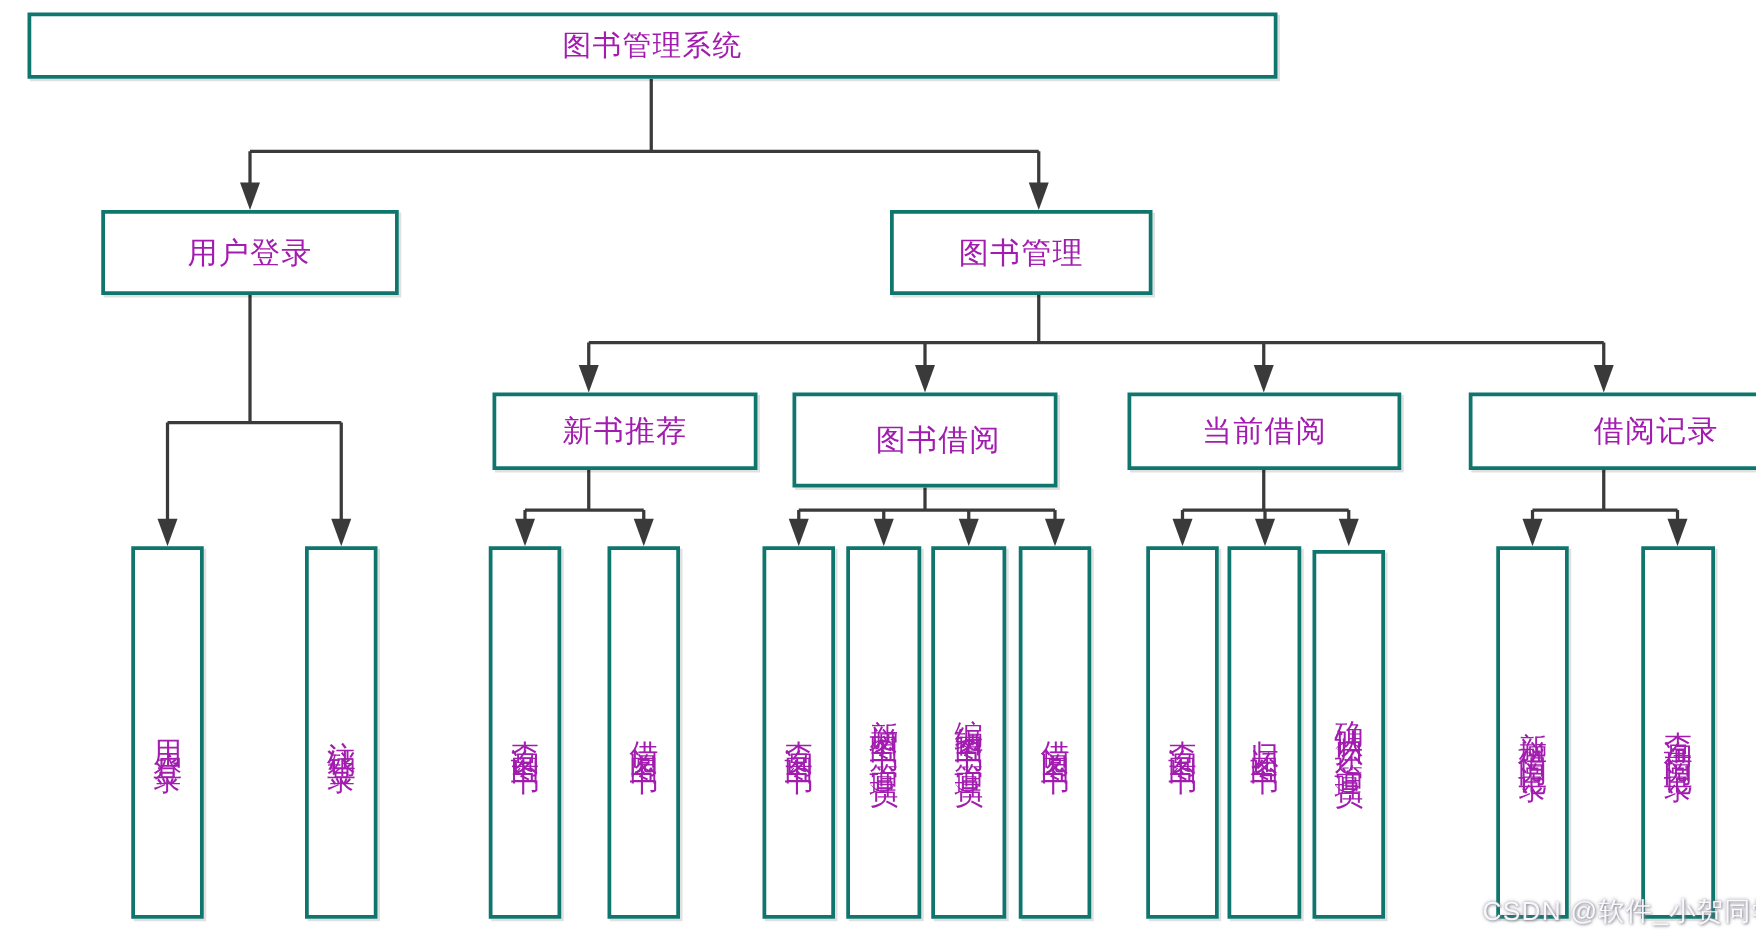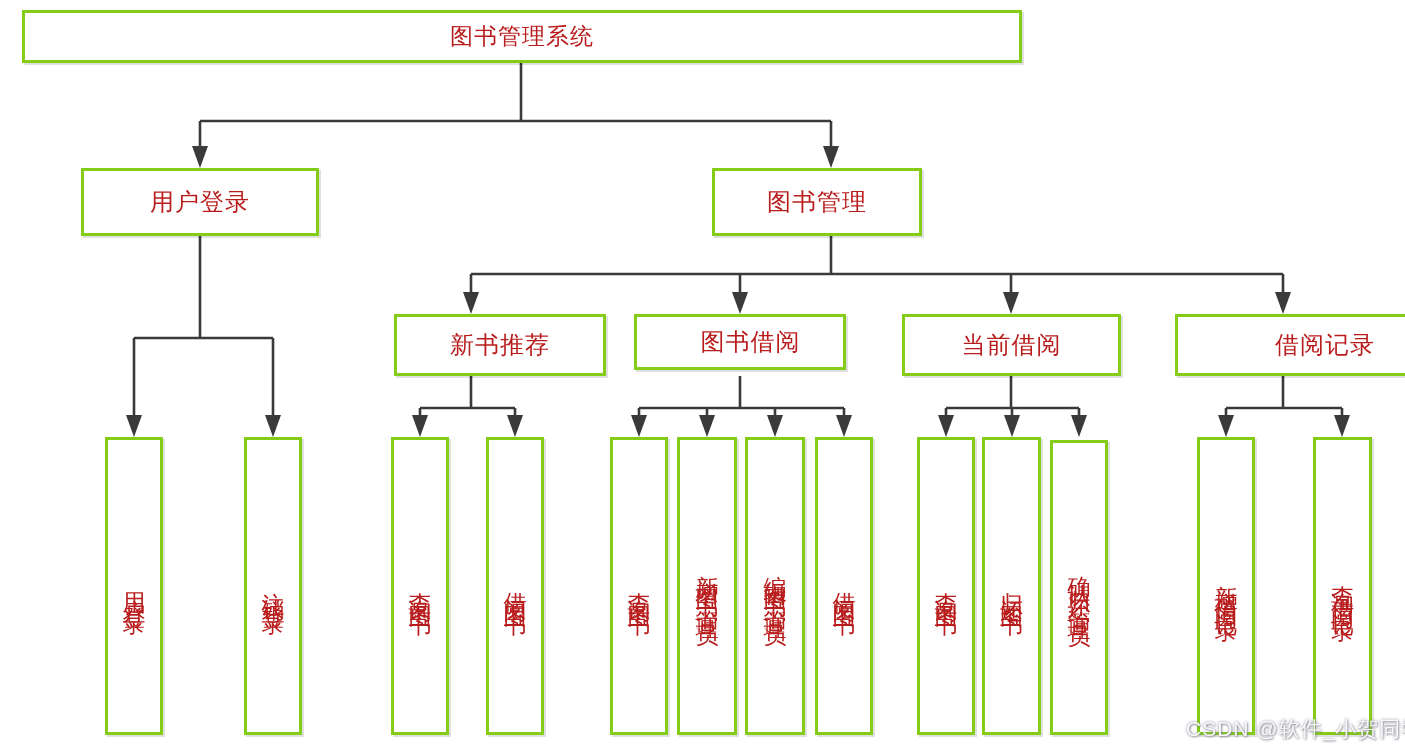--- a/index.html
+++ b/index.html
@@ -8,22 +8,22 @@
     width:1405px;height:747px;
     background:#ffffff;
     overflow:hidden;
     font-family:"Liberation Sans", sans-serif;
   }
   .wires{position:absolute;left:0;top:0;width:1405px;height:747px;}
   .node{
     position:absolute;
     box-sizing:border-box;
     background:#ffffff;
-    border:3px solid #84cc16;
-    color:#b91c1c;
+    border:3px solid #0f766e;
+    color:#a21caf;
     display:flex;align-items:center;justify-content:center;
     font-size:24px;
     letter-spacing:1px;
     box-shadow:2px 2px 0 rgba(0,0,0,0.12);
     z-index:2;
   }
   .node.title{font-size:23px;}
   .vnode{
     writing-mode:vertical-rl;
     text-orientation:mixed;
@@ -90,21 +90,21 @@
       <polygon fill="#3a3a3a" stroke="none" points="1334,415 1350,415 1342,437"></polygon>
     </g>
   </svg>
 
   <div class="node title" style="left:22px;top:10px;width:1000px;height:53px;">图书管理系统</div>
 
   <div class="node" style="left:81px;top:168px;width:238px;height:68px;">用户登录</div>
   <div class="node" style="left:712px;top:168px;width:210px;height:68px;">图书管理</div>
 
   <div class="node" style="left:365px;top:314px;width:212px;height:62px;margin-left:29px;">新书推荐</div>
-  <div class="node" style="left:634px;top:314px;width:212px;height:56px;padding-left:21px;">图书借阅</div>
+  <div class="node" style="left:634px;top:314px;width:212px;height:76px;padding-left:21px;">图书借阅</div>
   <div class="node" style="left:902px;top:314px;width:219px;height:62px;">当前借阅</div>
   <div class="node" style="left:1175px;top:314px;width:252px;height:62px;padding-left:48px;">借阅记录</div>
 
   <div class="node vnode" style="left:105px;top:437px;width:58px;height:298px;">用户登录</div>
   <div class="node vnode" style="left:244px;top:437px;width:58px;height:298px;">注销登录</div>
 
   <div class="node vnode" style="left:391px;top:437px;width:58px;height:298px;">查询图书</div>
   <div class="node vnode" style="left:486px;top:437px;width:58px;height:298px;">借阅图书</div>
 
   <div class="node vnode" style="left:610px;top:437px;width:58px;height:298px;">查询图书</div>

